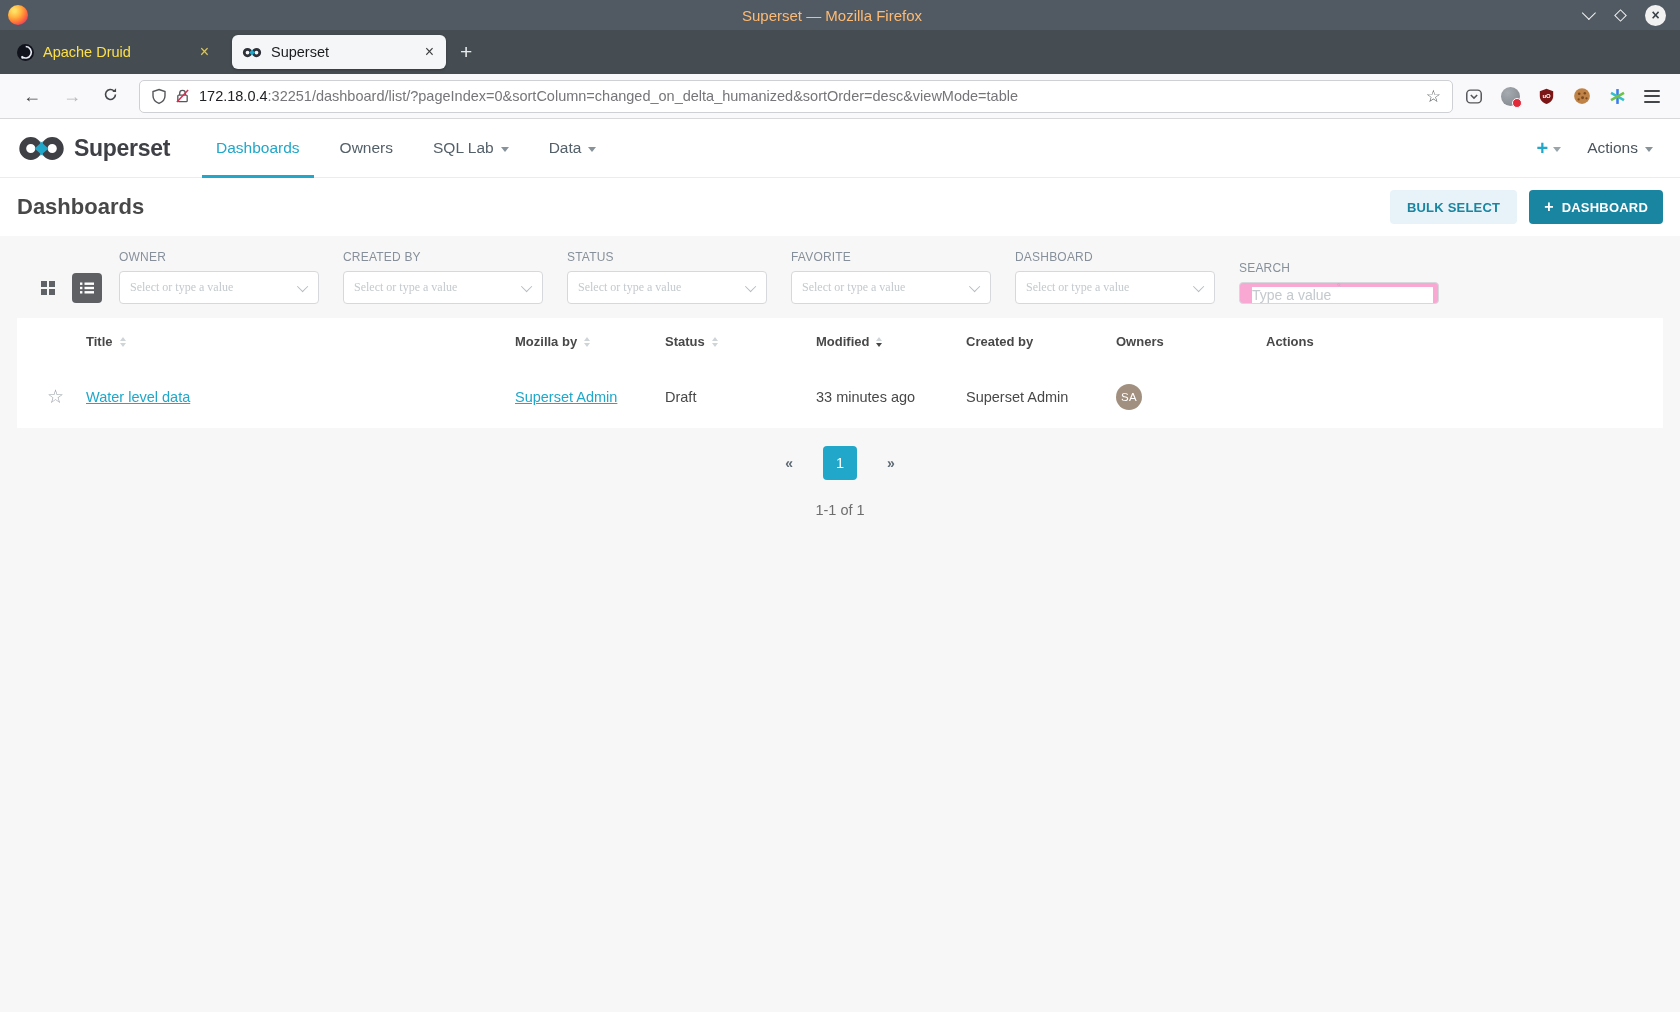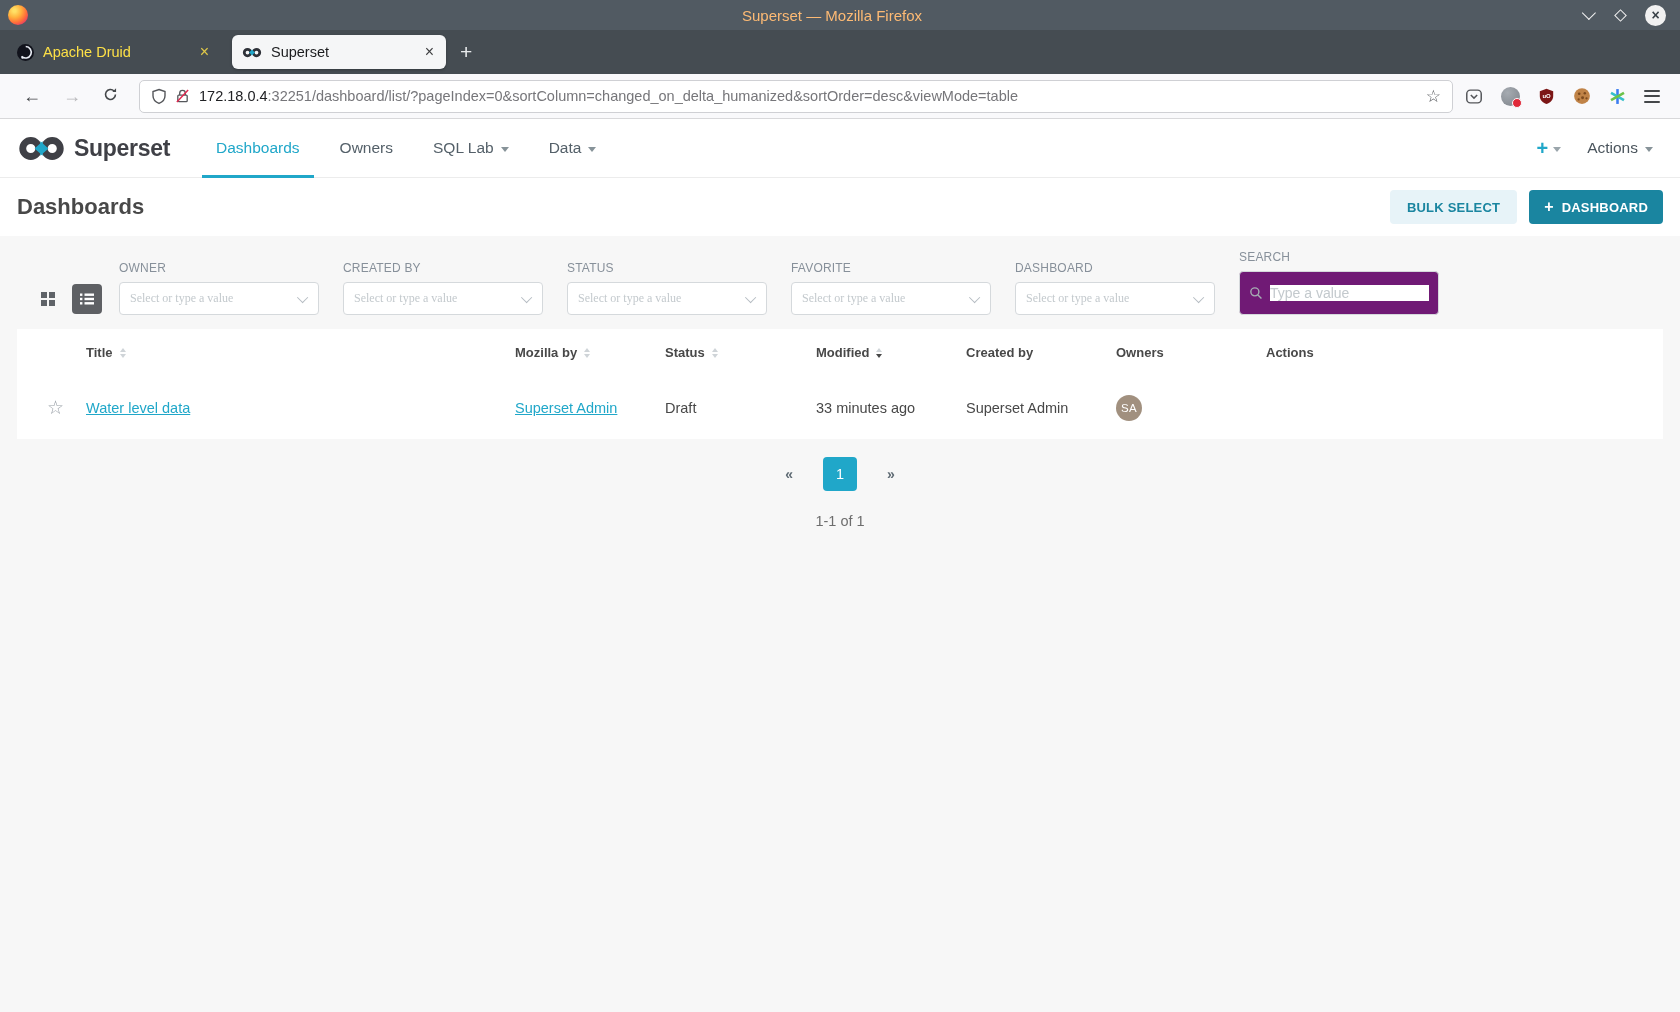--- a/index.html
+++ b/index.html
@@ -82,22 +82,22 @@
   .vt { width:30px; height:30px; border-radius:4px; display:flex; align-items:center; justify-content:center; }
   .vt.active { background:#5e6064; }
   .fgroup { margin-right:24px; }
   .flabel { font-size:12px; color:#87909a; margin-bottom:7px; letter-spacing:.2px; }
   .fselect { width:200px; height:33px; background:#fff; border:1px solid #d5d9dc; border-radius:4px;
     display:flex; align-items:center; padding:0 10px; }
   .fselect input { border:none; outline:none; flex:1; min-width:0; font-family:Liberation Serif, serif; font-size:12px; color:#4a4a4a; }
   .fselect input::placeholder { color:#c3c9cd; }
   .sel-chev { width:8px; height:8px; border-left:1.6px solid #b5bcc2; border-bottom:1.6px solid #b5bcc2;
     transform:rotate(-45deg) translateY(-2px); }
-  .fsearch { width:200px; height:44px; background:#701a75; border:1px solid #d5d9dc; border-radius:4px;
-    display:flex; align-items:center; padding:0 9px; }
+  .fsearch { width:200px; height:22px; background:#f9a8d4; border:1px solid #d5d9dc; border-radius:4px;
+    display:flex; align-items:center; padding:0 9px;flex-direction:column; }
   .fsearch input { border:none; outline:none; flex:1; min-width:0; font-family:inherit; font-size:14px; margin-left:7px; }
   .fsearch input::placeholder { color:#c3c9cd; }
 
   
   .card { margin:14px 17px 0; background:#fff; }
   .trow { display:flex; align-items:center; }
   .t-head { height:47px; font-size:13px; font-weight:bold; color:#484848; }
   .t-data { height:63px; font-size:14.5px; color:#484848; }
   .col-star { width:69px; padding-left:30px; display:flex; align-items:center; }
   .col-title { width:429px; display:flex; align-items:center; }

